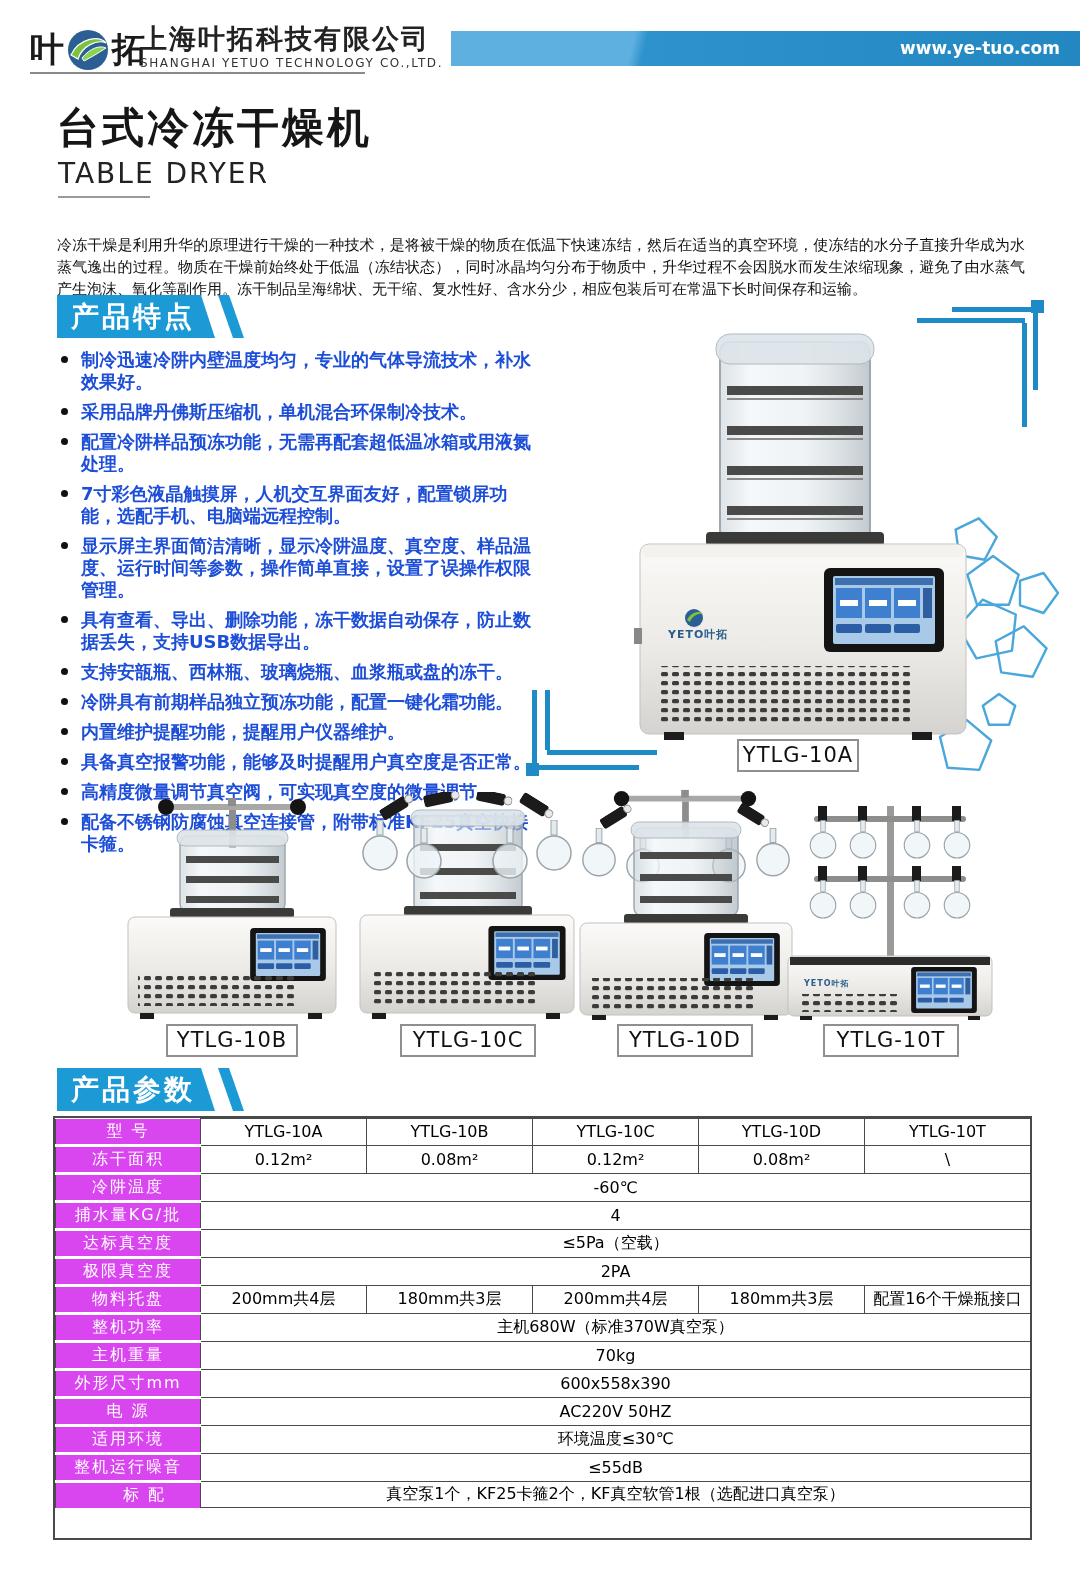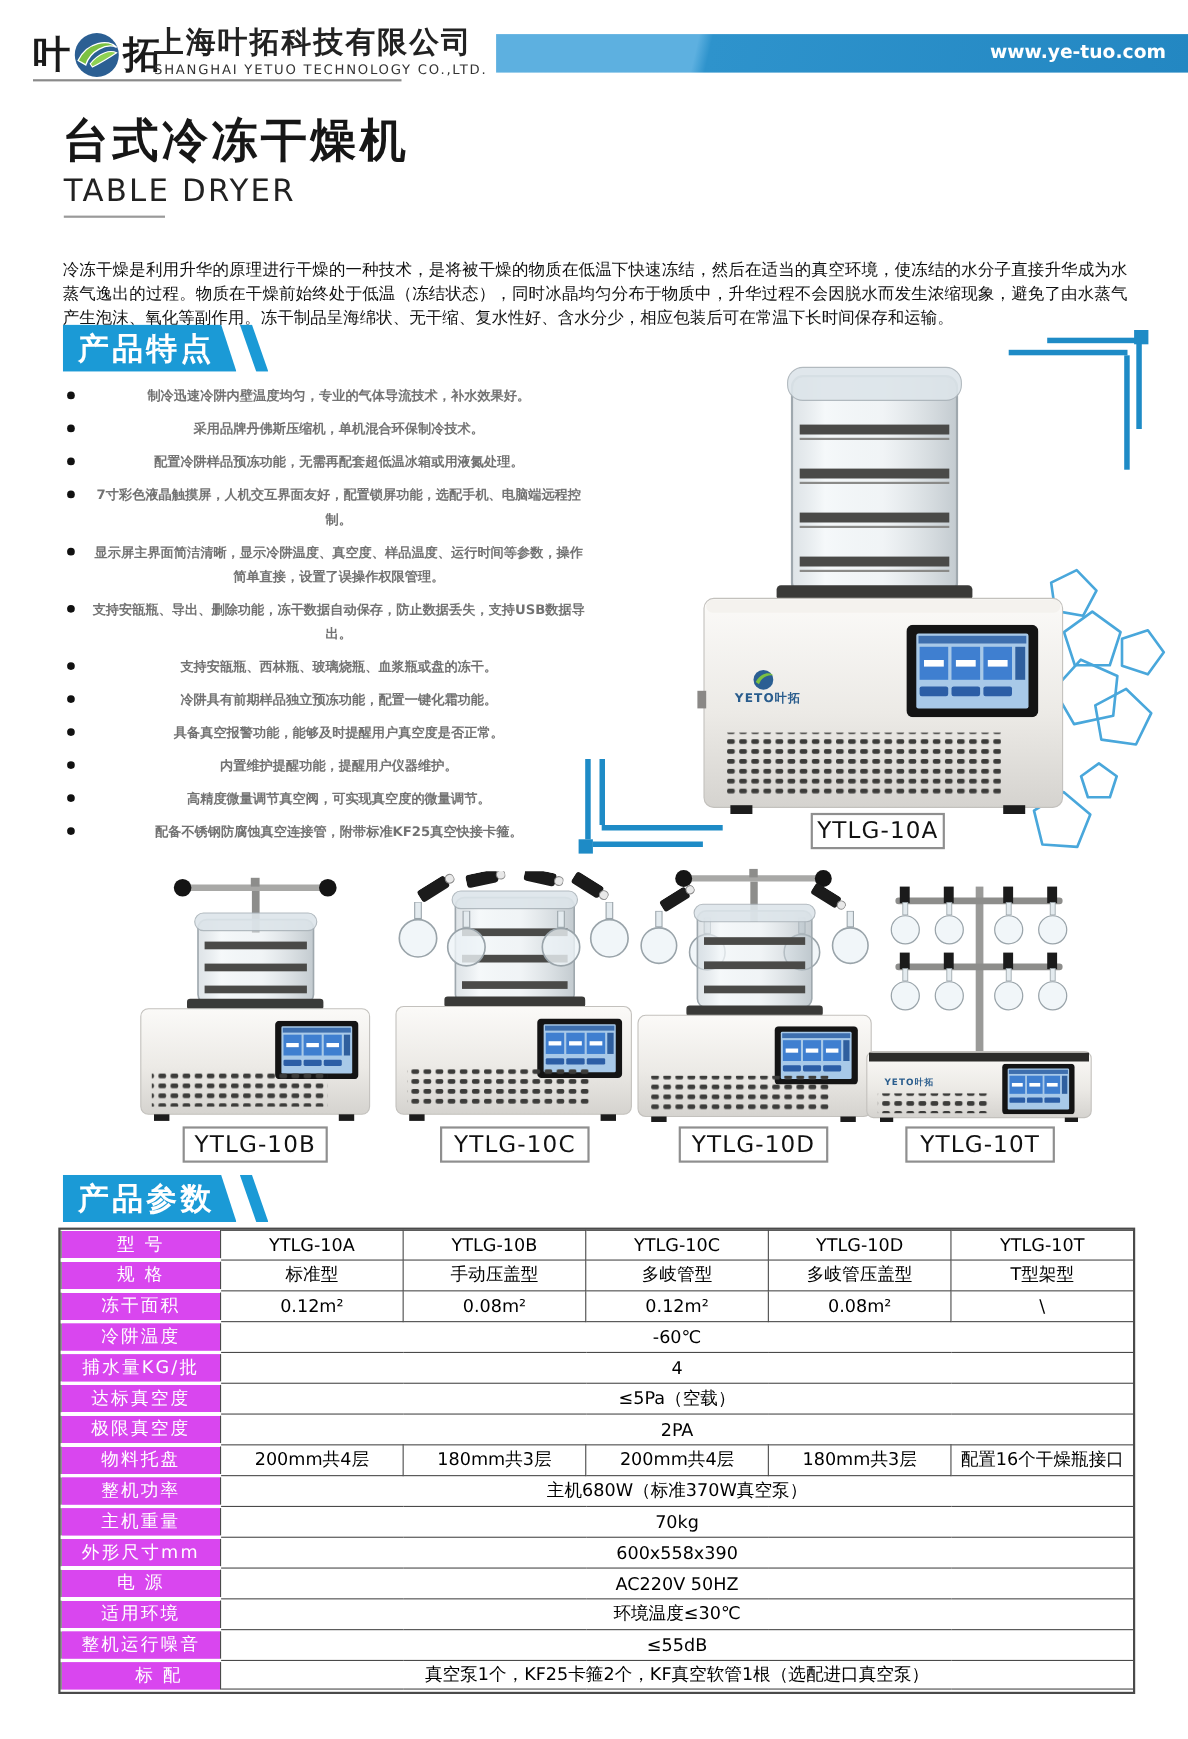--- a/index.html
+++ b/index.html
@@ -33,22 +33,22 @@
   .banner-main{background:#1b9ad6;color:#fff;font-size:28px;font-weight:bold;letter-spacing:3px;
                line-height:43px;padding:0 20px 0 14px;
                clip-path:polygon(0 0,calc(100% - 14px) 0,100% 100%,0 100%);}
   .banner-stripe{width:26px;height:43px;margin-left:3px;background:#1b9ad6;
                  clip-path:polygon(0 0,11px 0,26px 100%,15px 100%);}
   .banner-features{left:57px;top:295px;justify-content:flex-end;}
   .banner-params{left:57px;top:1068px;}
 
   
   .feat-list{position:absolute;left:57px;top:349px;width:478px;margin:0;padding:0;list-style:none;}
-  .feat-list li{position:relative;padding-left:24px;font-size:12px;font-weight:bold;color:#737373;
-                line-height:22px;margin-bottom:8px;text-align:center;}
+  .feat-list li{position:relative;padding-left:24px;font-size:18px;font-weight:bold;color:#1d4ed8;
+                line-height:22px;margin-bottom:8px;}
   .feat-list li::before{content:"";position:absolute;left:4px;top:7px;width:7px;height:7px;
                         border-radius:50%;background:#111;}
 
   
   .fig{position:absolute;}
   .model-label{position:absolute;border:2px solid #8f8f8f;background:#fff;color:#111;
                font-size:21px;letter-spacing:1px;text-align:center;line-height:29px;height:29px;}
 
   
   .params-table{position:absolute;left:55px;top:1118px;width:975px;border-collapse:collapse;
@@ -145,25 +145,25 @@
     <div class="banner-main">产品特点</div>
     <div class="banner-stripe"></div>
   </div>
 
   <ul class="feat-list">
     <li>制冷迅速冷阱内壁温度均匀，专业的气体导流技术，补水效果好。</li>
     <li>采用品牌丹佛斯压缩机，单机混合环保制冷技术。</li>
     <li>配置冷阱样品预冻功能，无需再配套超低温冰箱或用液氮处理。</li>
     <li>7寸彩色液晶触摸屏，人机交互界面友好，配置锁屏功能，选配手机、电脑端远程控制。</li>
     <li>显示屏主界面简洁清晰，显示冷阱温度、真空度、样品温度、运行时间等参数，操作简单直接，设置了误操作权限管理。</li>
-    <li>支持安瓿瓶、导出、删除功能，冻干数据自动保存，防止数据丢失，支持USB数据导出。</li>
+    <li>具有查看、导出、删除功能，冻干数据自动保存，防止数据丢失，支持USB数据导出。</li>
     <li>支持安瓿瓶、西林瓶、玻璃烧瓶、血浆瓶或盘的冻干。</li>
     <li>冷阱具有前期样品独立预冻功能，配置一键化霜功能。</li>
+    <li>内置维护提醒功能，提醒用户仪器维护。</li>
     <li>具备真空报警功能，能够及时提醒用户真空度是否正常。</li>
-    <li>内置维护提醒功能，提醒用户仪器维护。</li>
     <li>高精度微量调节真空阀，可实现真空度的微量调节。</li>
     <li>配备不锈钢防腐蚀真空连接管，附带标准KF25真空快接卡箍。</li>
   </ul>
 
   <svg class="deco" style="left:905px;top:296px" width="145" height="135">
     <g fill="#1e8bc6">
       <rect x="47" y="11" width="91" height="5"></rect>
         <rect x="126" y="4" width="13" height="13"></rect>
       <rect x="128" y="16" width="5" height="78"></rect>
       <rect x="12" y="22" width="108" height="5"></rect>
@@ -369,28 +369,20 @@
     <tbody>
       <tr>
         <td class="lbl">型 号</td>
         <td>YTLG-10A</td>
         <td>YTLG-10B</td>
         <td>YTLG-10C</td>
         <td>YTLG-10D</td>
         <td>YTLG-10T</td>
       </tr>
       <tr>
-        <td class="lbl">规 格</td>
-        <td>标准型</td>
-        <td>手动压盖型</td>
-        <td>多岐管型</td>
-        <td>多岐管压盖型</td>
-        <td>T型架型</td>
-      </tr>
-      <tr>
         <td class="lbl">冻干面积</td>
         <td>0.12m²</td>
         <td>0.08m²</td>
         <td>0.12m²</td>
         <td>0.08m²</td>
         <td>\</td>
       </tr>
       <tr>
         <td class="lbl">冷阱温度</td>
         <td colspan="5">-60℃</td>

